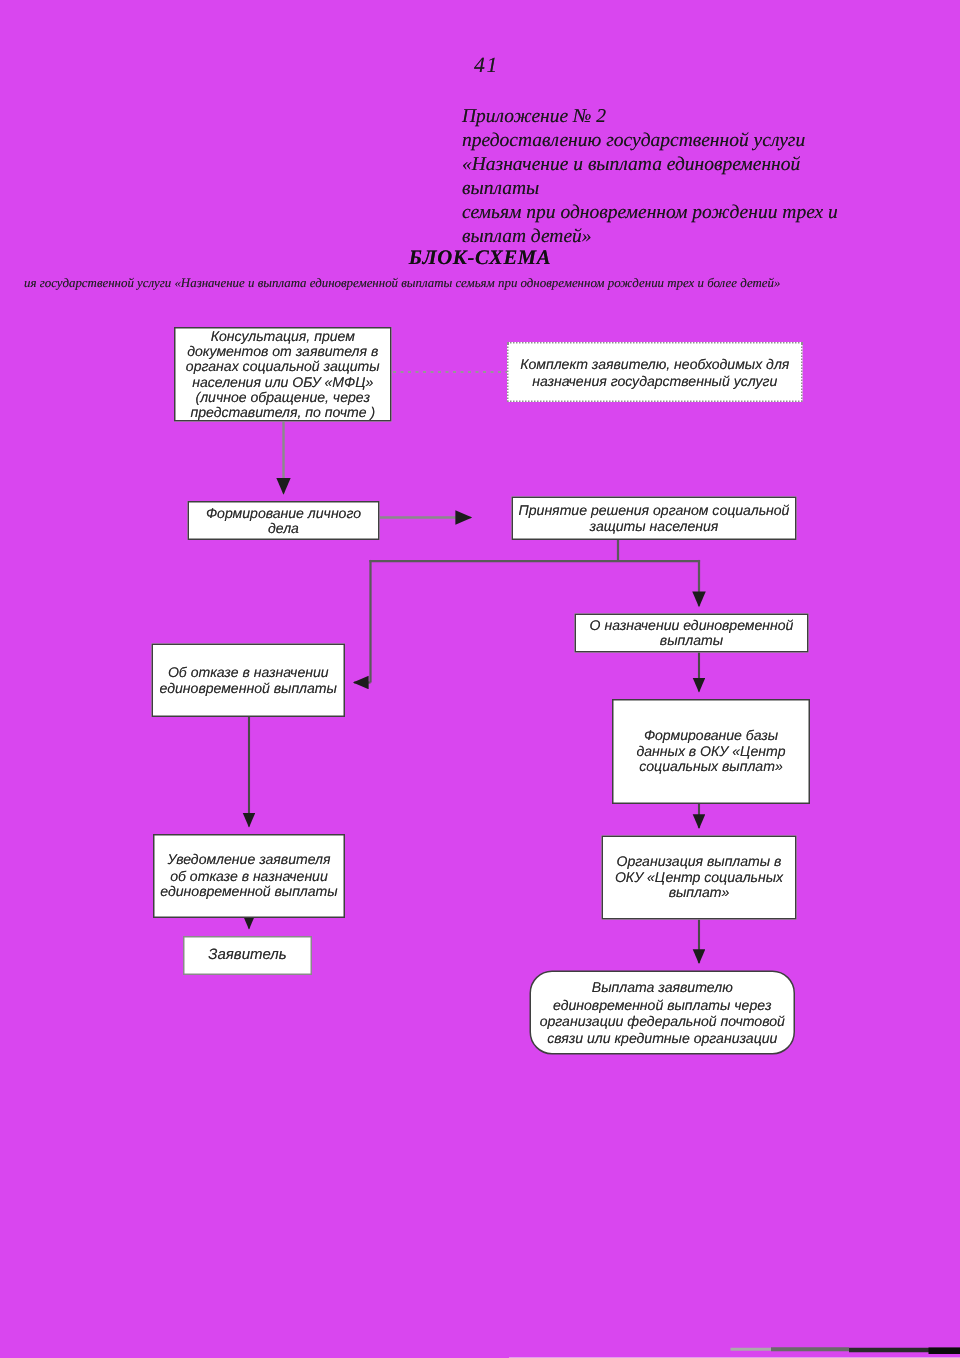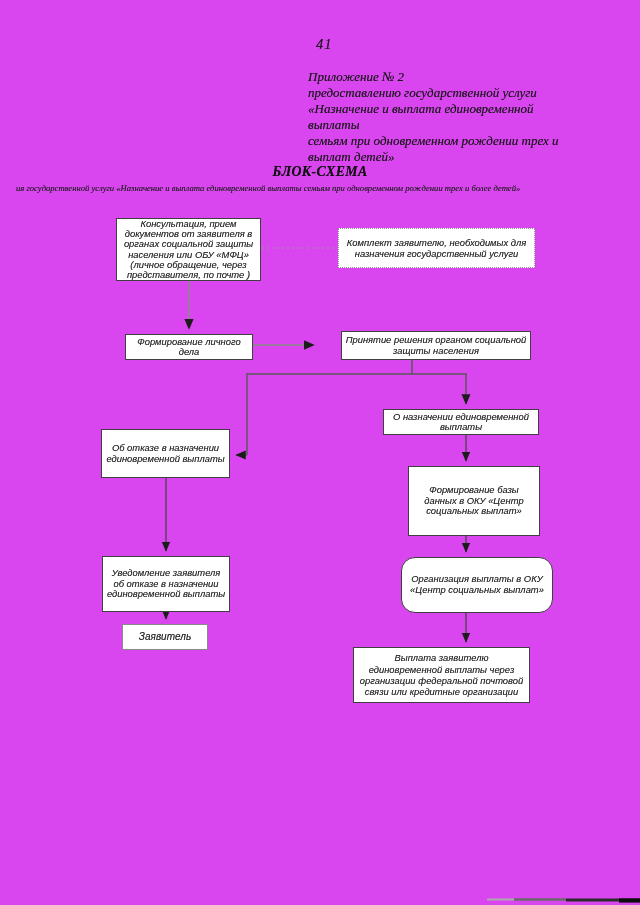--- a/index.html
+++ b/index.html
@@ -39,22 +39,22 @@
   }
   .n-consultation{left:116px;top:218px;width:145px;height:63px;border-width:1.7px;line-height:10.2px;}
   .n-documents  {left:338px;top:228px;width:197px;height:40px;border:1.4px dotted #8f8f8f;line-height:11px;}
   .n-personal   {left:125px;top:334px;width:128px;height:23px;line-height:10.2px;}
   .n-decision   {left:319px;top:331px;width:190px;height:29px;margin-left:22px;}
   .n-refusal    {left:101px;top:429px;width:129px;height:49px;}
   .n-appoint    {left:383px;top:409px;width:156px;height:24px;line-height:10px;}
   .n-database   {left:408px;top:466px;width:132px;height:70px;text-align:center;}
   .n-notice     {left:102px;top:556px;width:128px;height:56px;}
   .n-applicant  {left:122px;top:624px;width:86px;height:21px;border-color:#8a8a8a;border-width:1.2px;font-size:10px;}
-  .n-payorg     {left:401px;top:557px;width:152px;height:56px;border-radius:14px;}
-  .n-delivery   {left:353px;top:647px;width:177px;height:56px;line-height:11.4px;}
+  .n-payorg     {left:401px;top:557px;width:130px;height:56px;}
+  .n-delivery   {left:353px;top:647px;width:177px;height:56px;line-height:11.4px;border-radius:15px;}
   .connector-layer{position:absolute;left:0;top:0;width:640px;height:905px;pointer-events:none;}
 </style>
 </head>
 <body>
 
 <div class="page">
 
   <div class="page-number">41</div>
 
   <div class="appendix">

